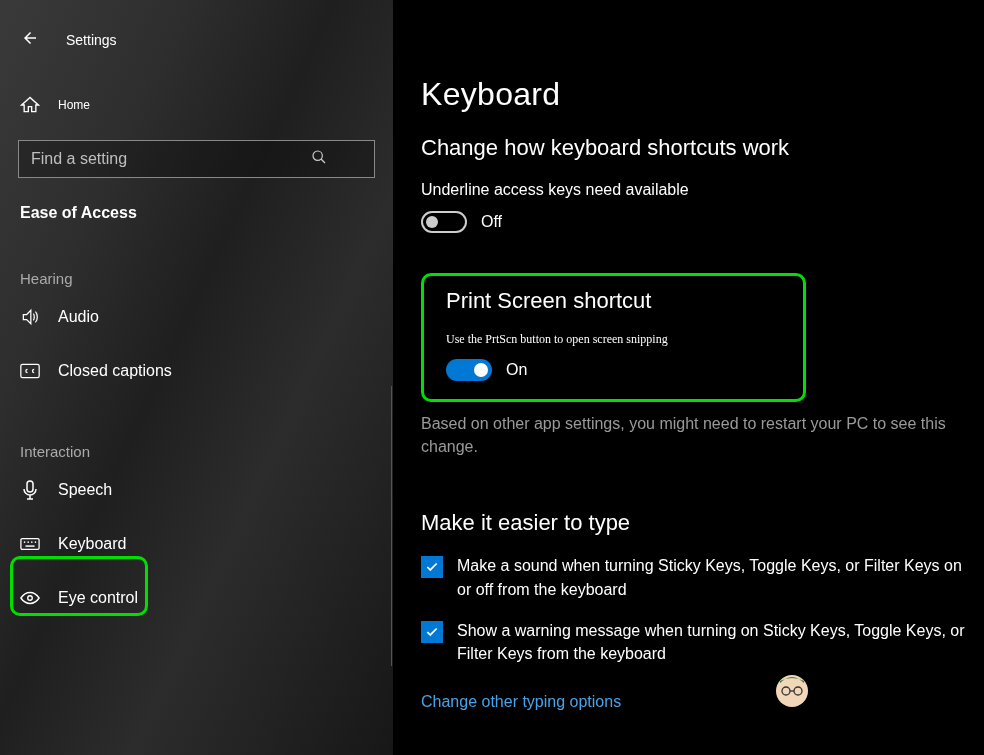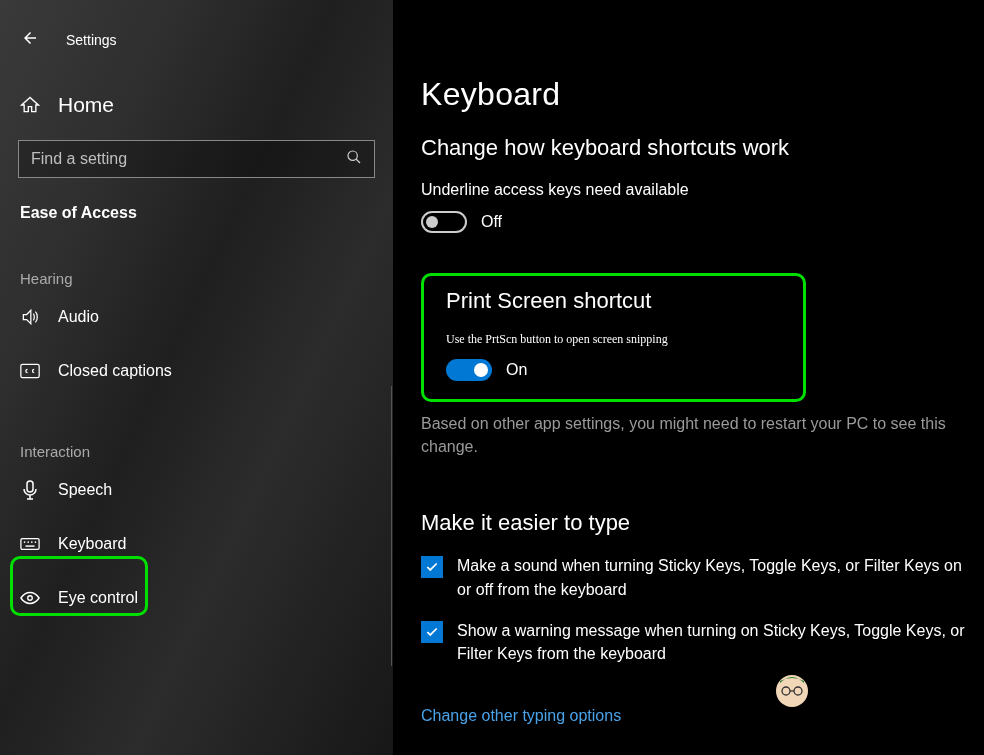--- a/index.html
+++ b/index.html
@@ -38,30 +38,29 @@
     }
     .home-row {
       display:flex;
       align-items:center;
       gap: 18px;
       padding: 0 20px;
       margin-top: 38px;
       height: 38px;
       cursor:pointer;
     }
-    .home-label { font-size: 21px; color:#fff; font-weight:400;}
+    .home-label { font-size: 12px; color:#fff; font-weight:400;}
     .search-box {
       margin: 16px 18px 0 18px;
       height: 38px;
       border: 1px solid #888;
       background: rgba(0,0,0,0.25);
       display:flex;
       align-items:center;
       padding: 0 12px;
-      justify-content: space-between;
     }
     .search-box input {
       background: transparent;
       border: none;
       outline: none;
       color: #ccc;
       font-size: 16px;
       font-family: inherit;
       width: 280px;
     }
@@ -209,21 +208,21 @@
       cursor:pointer;
       margin-top:2px;
     }
     .check-label {
       font-size: 16px;
       line-height: 1.45;
     }
     .link {
       color: #4aa3e8;
       font-size: 16px;
-      margin-top: 42px;
+      margin-top: 28px;
       cursor:pointer;
       display:inline-block;
     }
     .avatar {
       position:absolute;
       right: 170px;
       bottom: 42px;
       width: 44px; height:44px;
     }
   </style>

